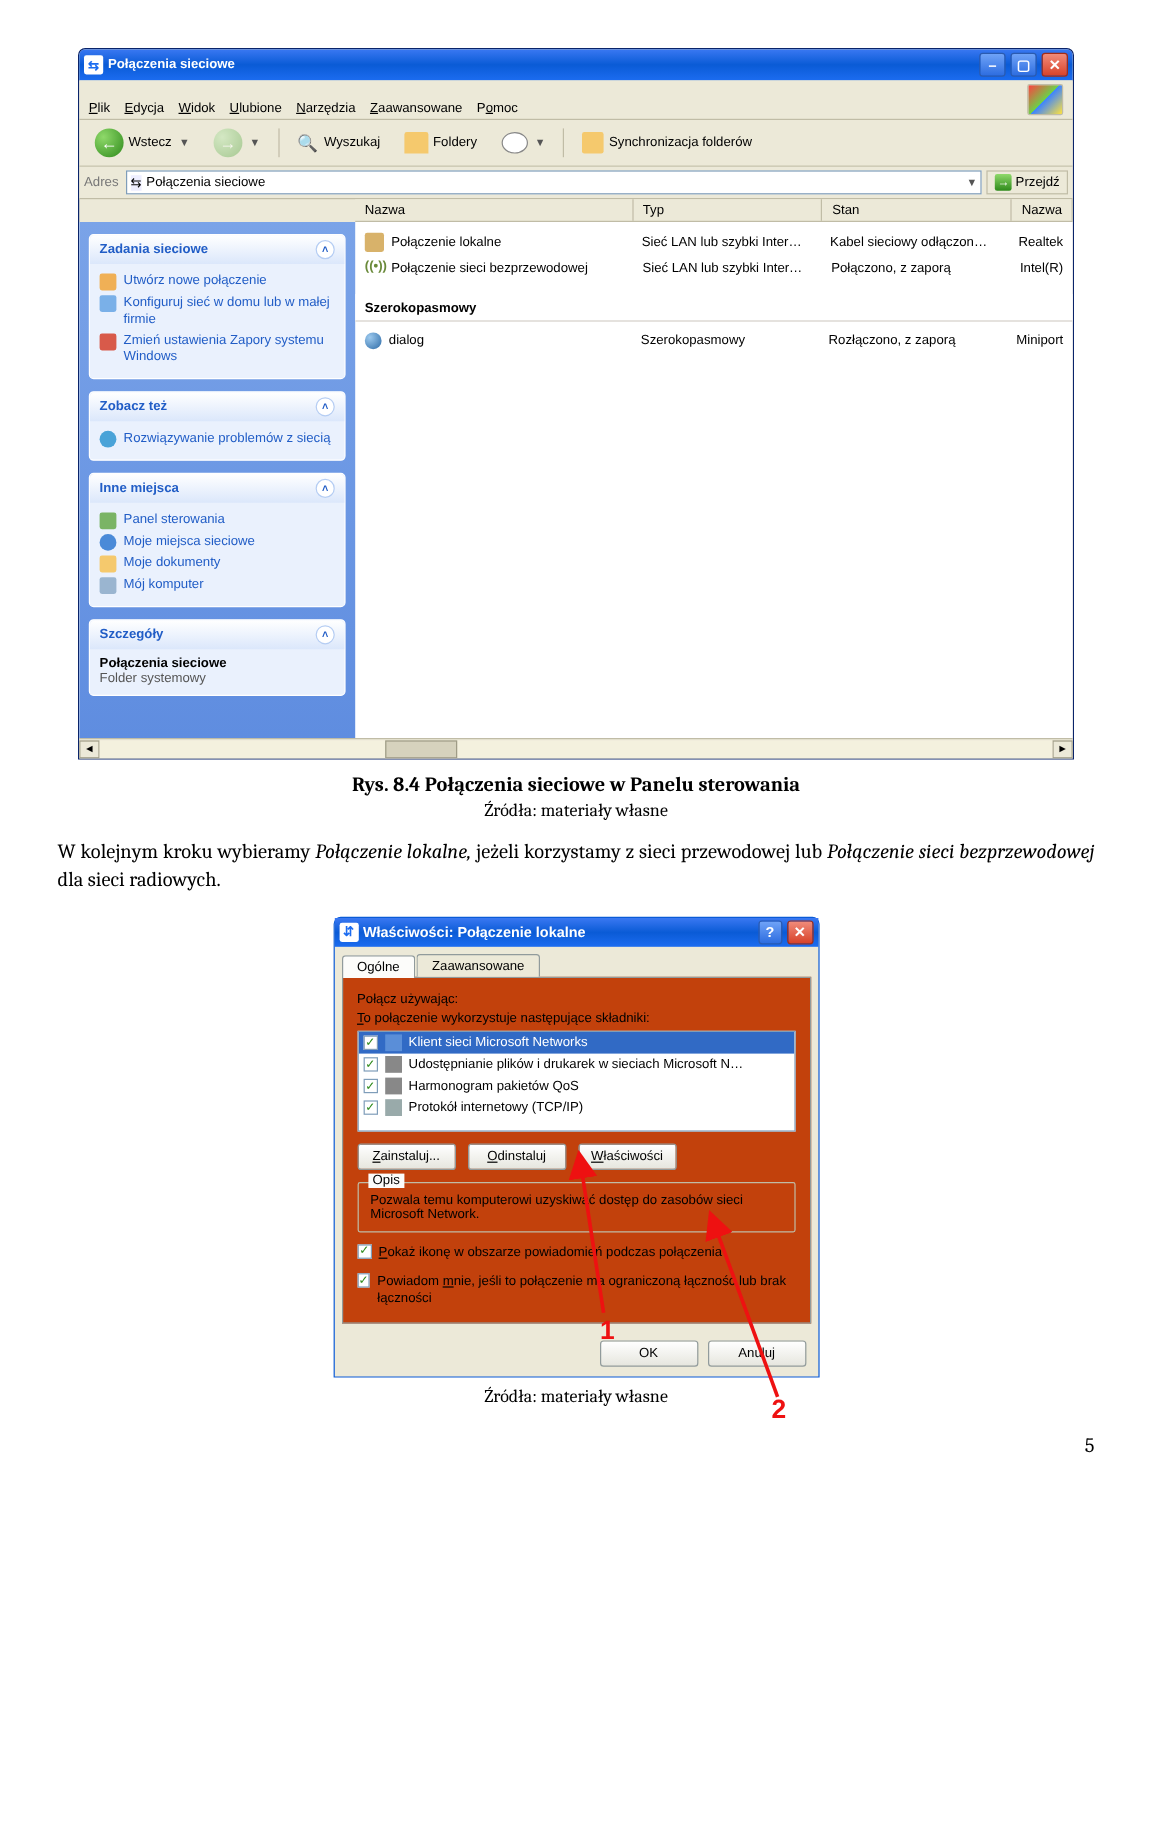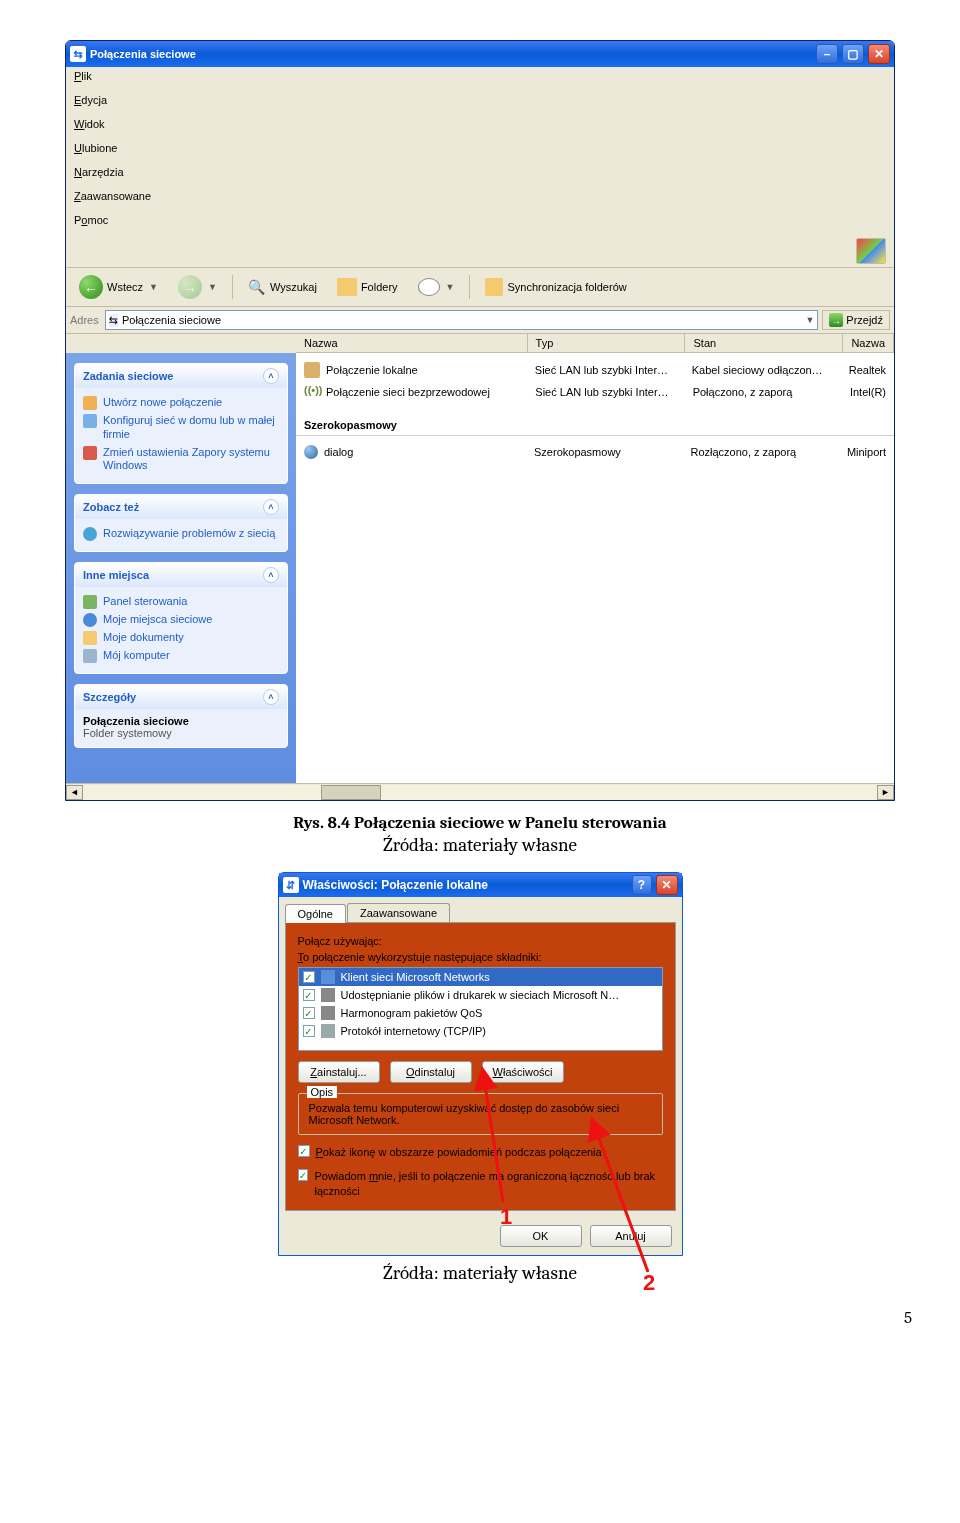--- a/index.html
+++ b/index.html
@@ -6,21 +6,21 @@
   body {
     margin: 0;
     font-family: "Segoe UI", Tahoma, sans-serif;
     background: #fff;
     color: #000;
     font-size: 12px;
     width: 960px;
   }
   .doc-page { padding: 40px 48px 40px 48px; }
   .caption { font-family: Cambria, Georgia, serif; font-weight: bold; font-size: 17px; text-align: center; margin: 12px 0 2px; }
-  .source  { font-family: Cambria, Georgia, serif; font-size: 19px; text-align: center; margin-bottom: 16px; }
+  .source  { font-family: Cambria, Georgia, serif; font-size: 15px; text-align: center; margin-bottom: 16px; }
   .body-text { font-family: Cambria, Georgia, serif; font-size: 17px; line-height: 1.35; margin: 0 0 18px; text-align: justify; }
   .body-text em { font-style: italic; }
   .pagenum { font-family: Cambria, Georgia, serif; font-size: 17px; text-align: right; padding: 8px 0 24px; }
 
   
   .xp-window {
     width: 830px;
     margin: 0 auto 4px;
     border: 1px solid #0a246a;
     border-radius: 6px 6px 0 0;
@@ -44,21 +44,21 @@
   .wbtn {
     width: 22px; height: 20px; border-radius: 3px;
     display:inline-flex;align-items:center;justify-content:center;
     font-weight:bold; color:#fff; font-size:12px;
     background: linear-gradient(#6fa3f7,#2d6de0);
     border:1px solid #2b5bb0;
   }
   .wbtn.close { background: linear-gradient(#f08b7a,#d8432a); border-color:#a32c17; }
   .menubar {
     display:flex; gap:12px; padding:3px 8px; background:#ece9d8;
-    border-bottom:1px solid #c0bca6; align-items:flex-start;flex-direction:column;
+    border-bottom:1px solid #c0bca6; align-items:flex-end;
   }
   .menubar span { text-decoration: none; }
   .menubar span u { text-decoration: underline; }
   .menubar .logo { margin-left:auto; width:30px;height:26px;
     background:linear-gradient(135deg,#ff4040,#6bd24a 50%,#3d84ff 50%,#ffe23d);
     border:1px solid #c0bca6;border-radius:2px;
   }
   .toolbar {
     display:flex; align-items:center; gap:6px;
     padding:4px 6px; background:#ece9d8; border-bottom:1px solid #c0bca6;
@@ -364,20 +364,27 @@
     <div class="track">
           <div class="thumb"></div>
         </div>
     <div class="arrow">►</div>
   </div>
 </div>
 
 <div class="caption">Rys. 8.4 Połączenia sieciowe w Panelu sterowania</div>
 <div class="source">Źródła: materiały własne</div>
 
+<p class="body-text">
+  <span>W kolejnym kroku wybieramy </span>
+  <em>Połączenie lokalne,</em>
+  <span> jeżeli korzystamy z sieci przewodowej lub </span>
+  <em>Połączenie sieci bezprzewodowej</em>
+  <span> dla sieci radiowych.</span>
+</p>
 
 <div class="dlg-wrap">
 <div class="dlg">
   <div class="titlebar">
     <span class="title-icon">⇵</span>
     <span>Właściwości: Połączenie lokalne</span>
     <span class="spacer"></span>
     <span class="wbtn help">?</span>
     <span class="wbtn close">✕</span>
   </div>

